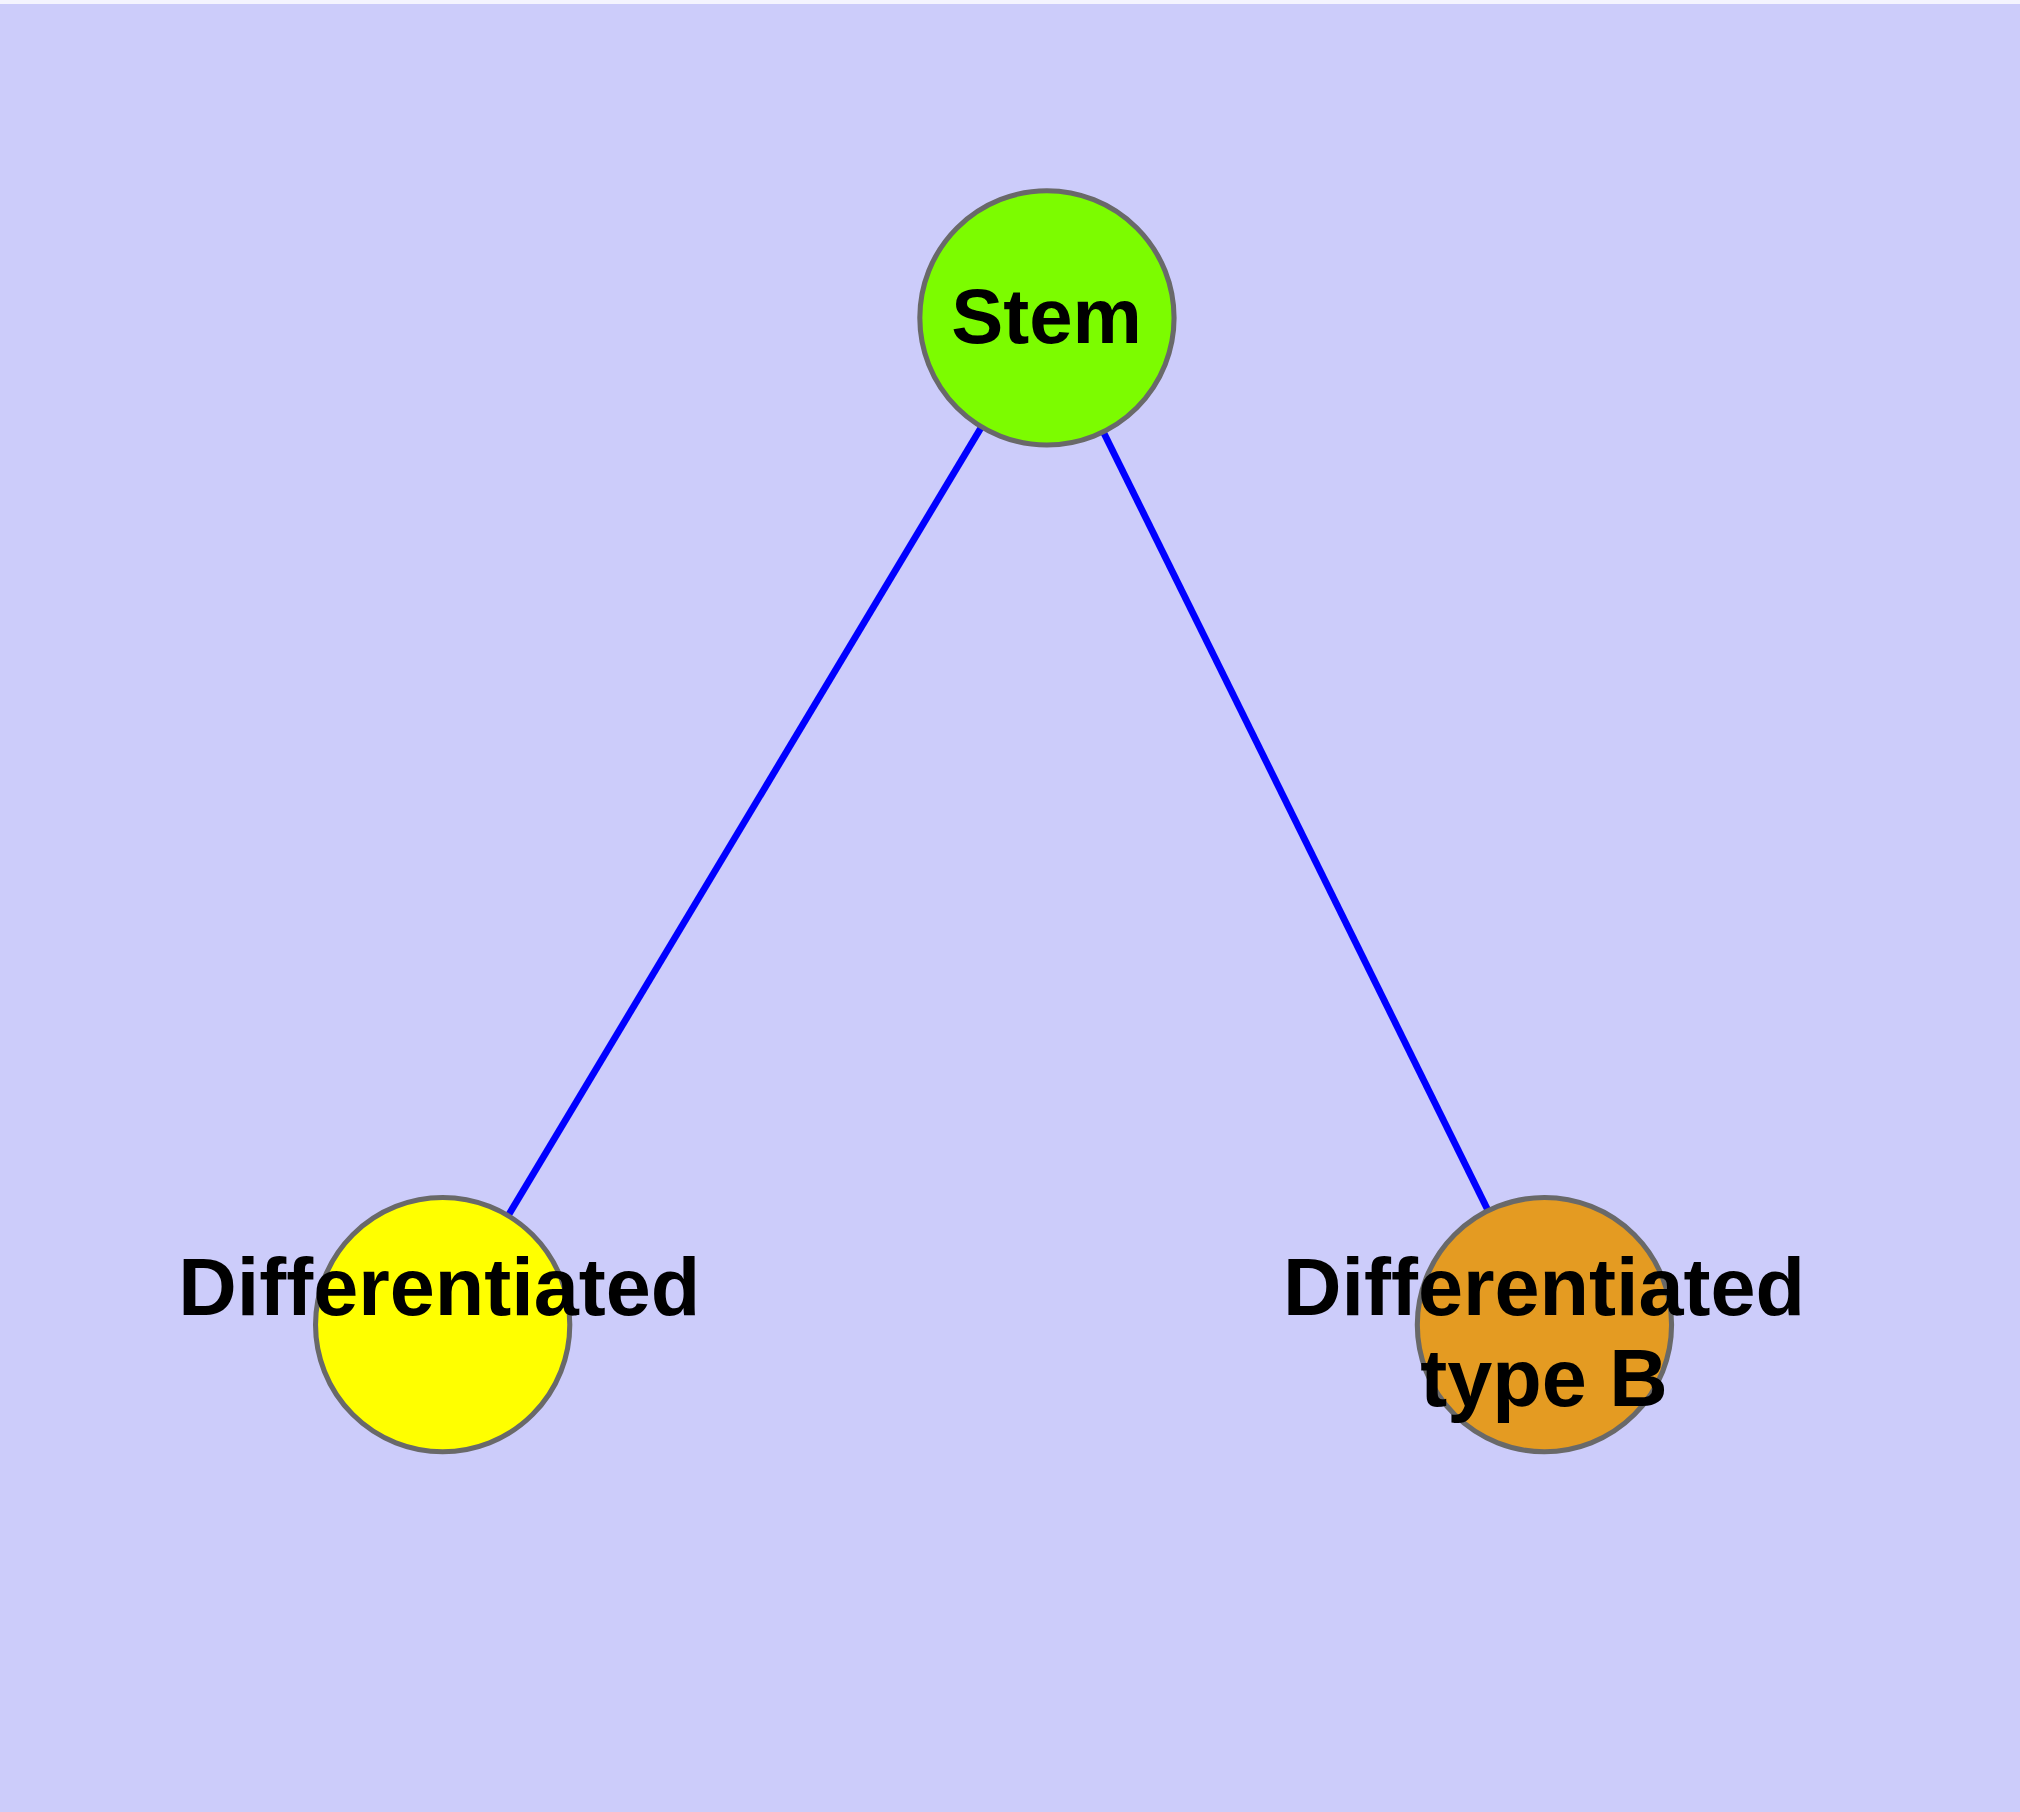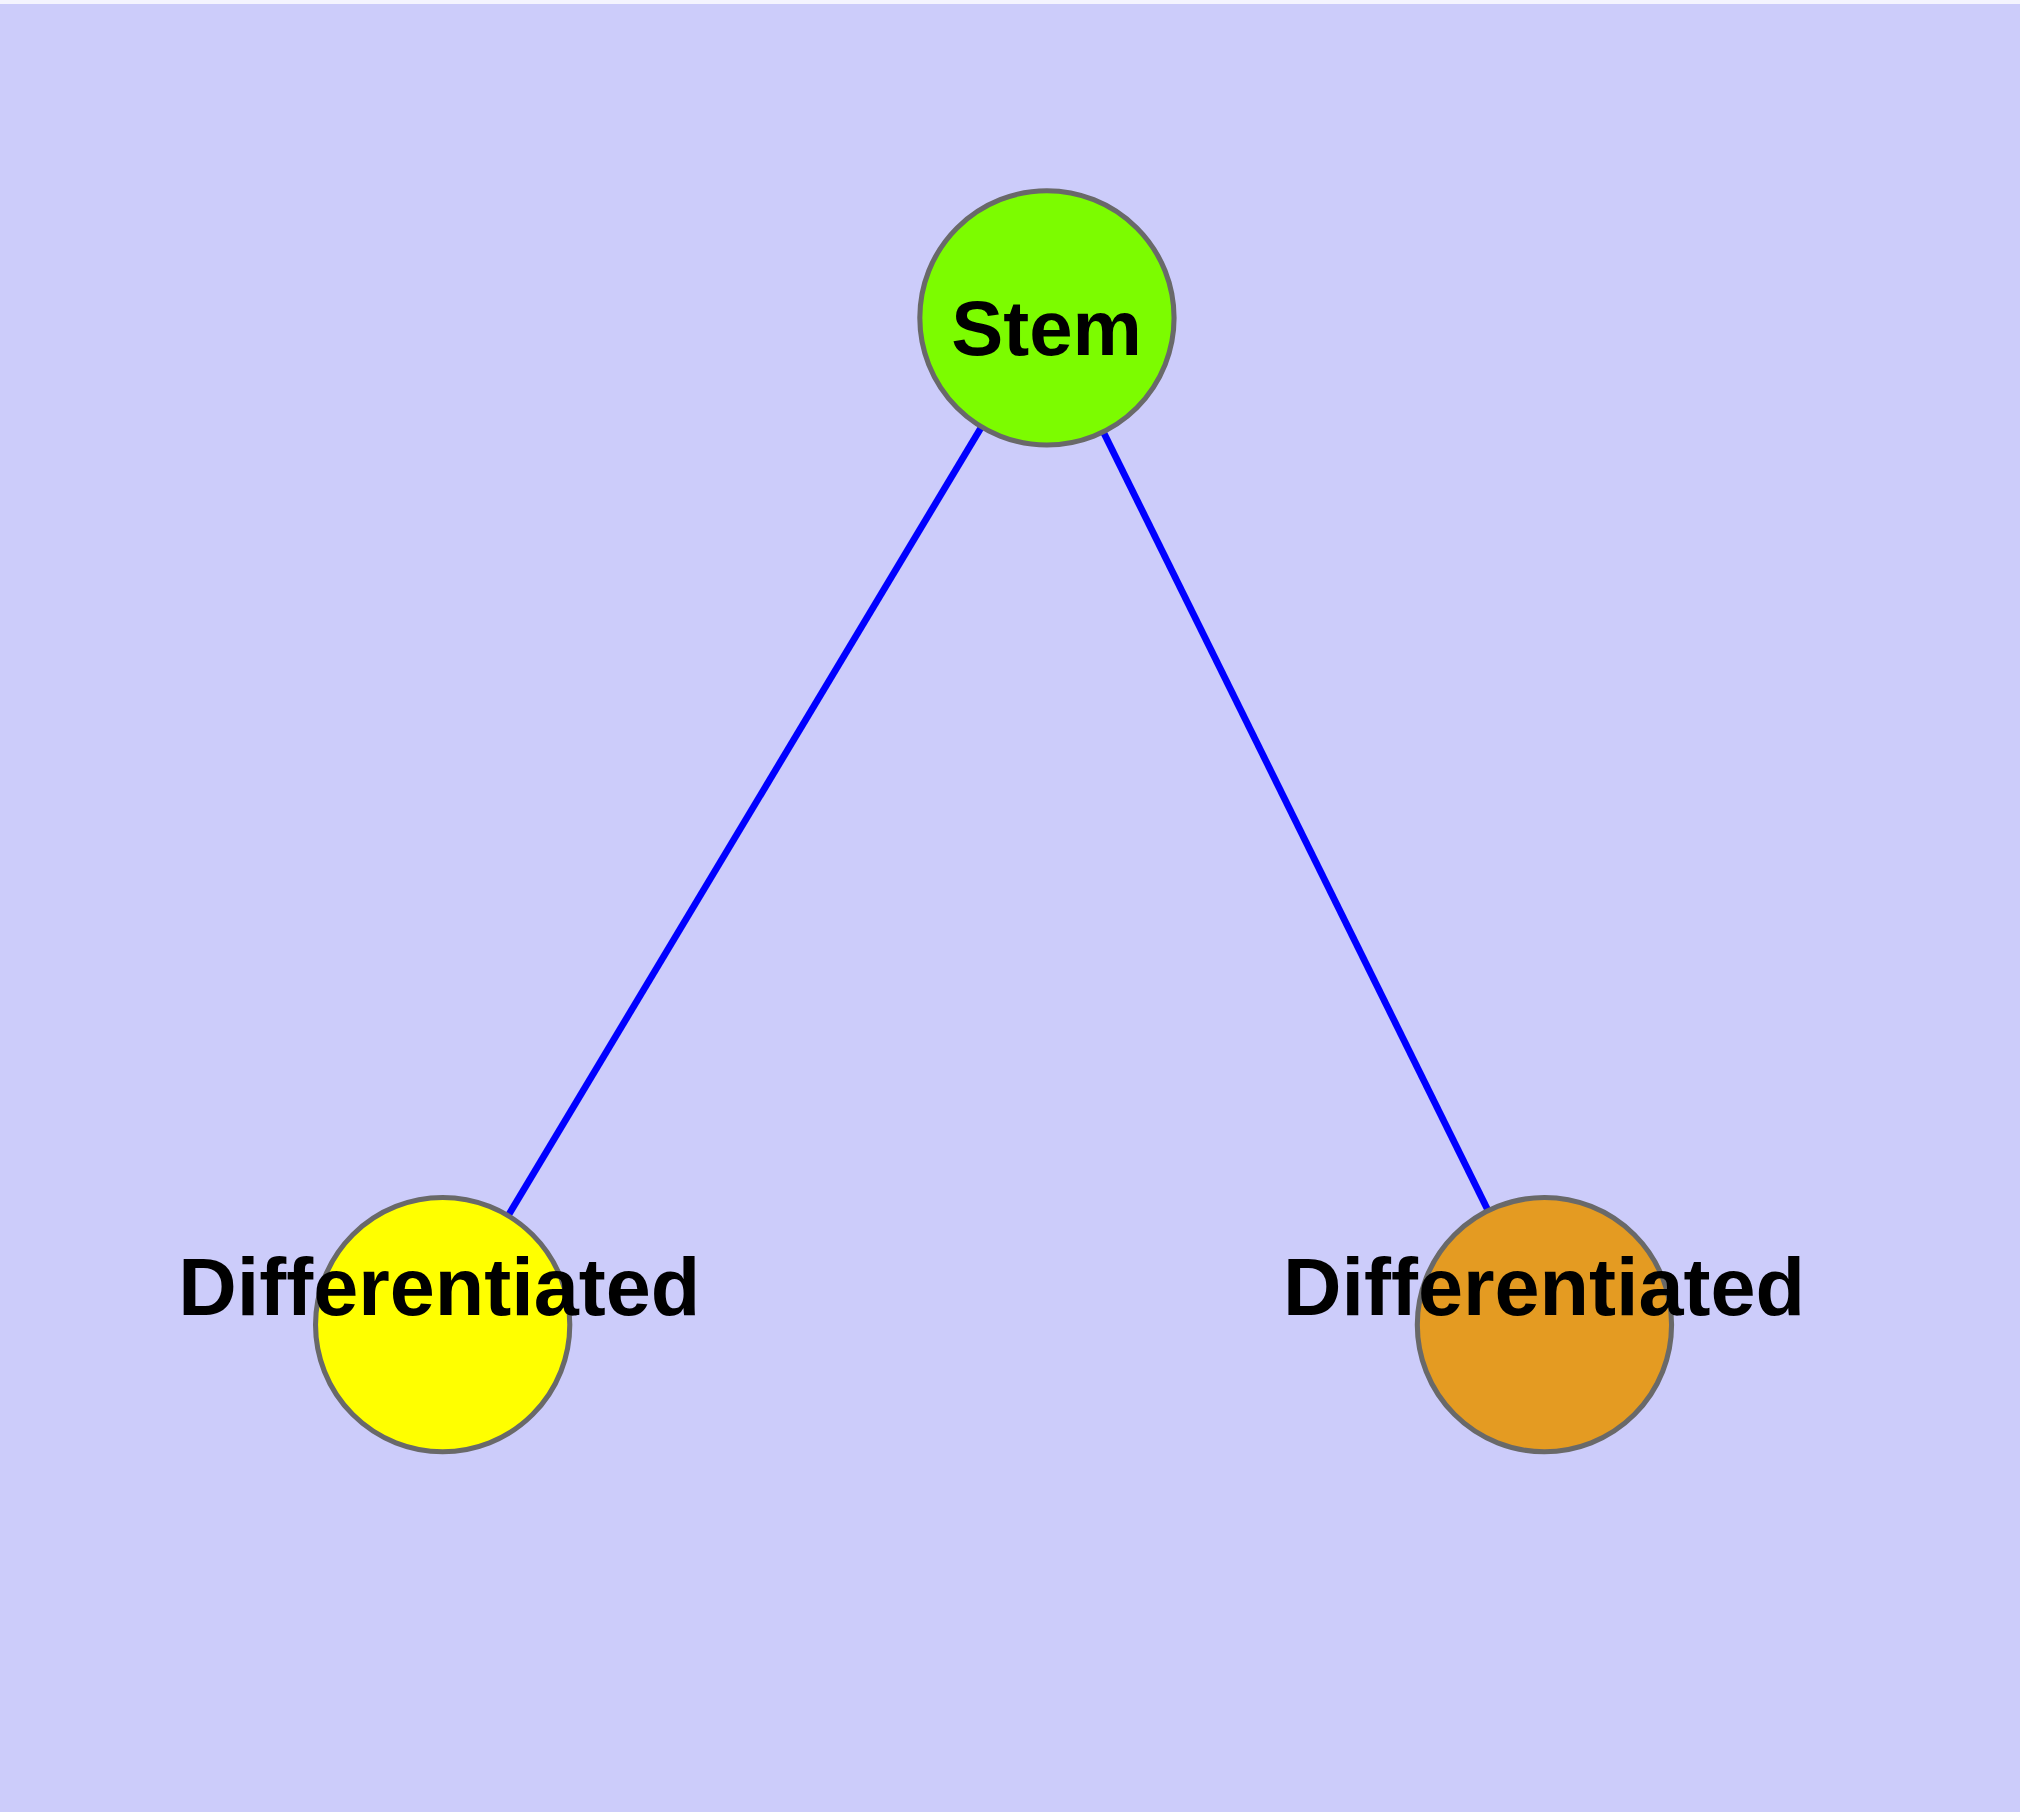--- a/index.html
+++ b/index.html
@@ -47,21 +47,20 @@
     line-height: 1.12;
     white-space: pre;
     pointer-events: none;
     font-family: "Liberation Sans", sans-serif;
   }
   #label-stem {
     font-size: 78px;
     width: 509px;
     left: 792px;
     top: 273px;
-    margin-top: 12px;
   }
   #label-a {
     font-size: 81px;
     width: 848px;
     left: 15.3px;
     top: 1242px;
   }
   #label-b {
     font-size: 81px;
     width: 848px;
@@ -87,16 +86,16 @@
       <circle class="node-circle" cx="1235" cy="375" r="150" fill="#7cfc00" style="stroke: rgb(105, 105, 105);"></circle>
       <circle class="node-circle" cx="522" cy="1563" r="150" fill="#ffff00" style="stroke: rgb(105, 105, 105);"></circle>
       <circle class="node-circle" cx="1822" cy="1563" r="150" fill="#e49b22" style="stroke: rgb(105, 105, 105);"></circle>
     </g>
   </svg>
 
   <div class="node-label" id="label-stem">Stem</div>
 
   <div class="node-label" id="label-a"><span>Differentiated</span><br></div>
 
-  <div class="node-label" id="label-b"><span>Differentiated</span><br></div>
+  <div class="node-label" id="label-b"><span>Differentiated</span><br><span>type B</span></div>
 
 </div>
 
 
 </body></html>

